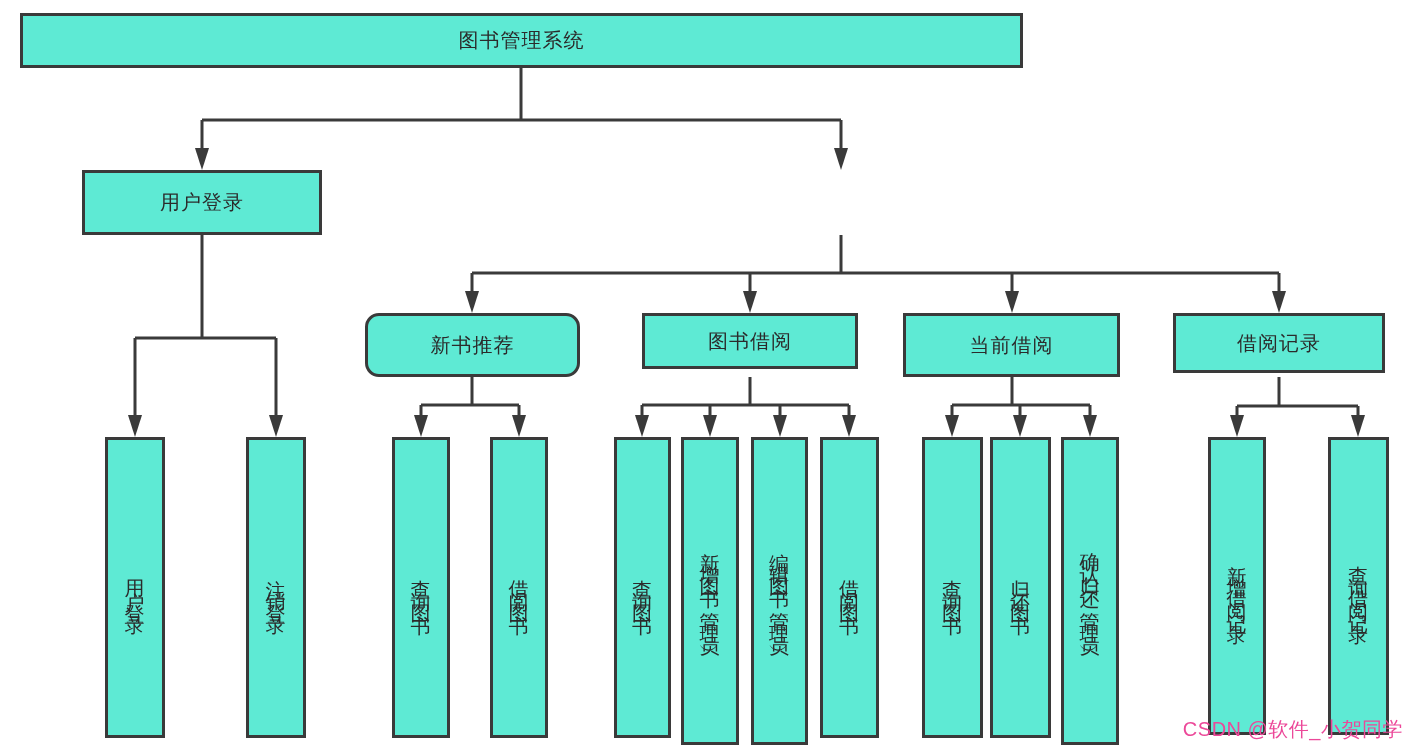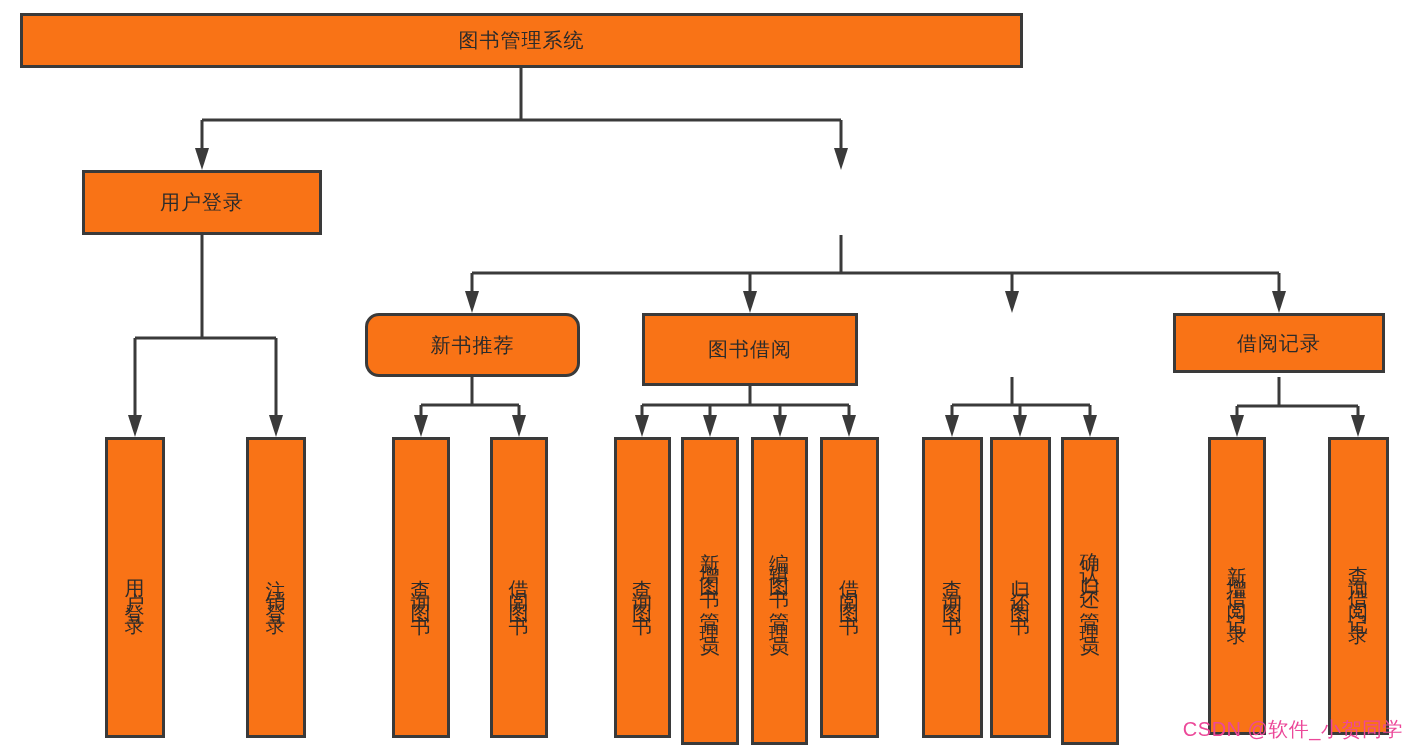--- a/index.html
+++ b/index.html
@@ -13,40 +13,40 @@
   }
   .wires {
     position: absolute;
     left: 0; top: 0;
     width: 1405px; height: 747px;
   }
   .node {
     position: absolute;
     box-sizing: border-box;
     border: 3px solid #3a3a3a;
-    background: #f97316;
+    background: #5eead4;
     color: #2b2b2b;
     display: flex;
     align-items: center;
     justify-content: center;
   }
   .h-node { font-size: 20px; letter-spacing: 1px; }
   .v-node {
     writing-mode: vertical-rl;
     text-orientation: mixed;
     font-size: 20px;
     letter-spacing: 12px;
     line-height: 1;
   }
   
   .n-root            { left: 20px;   top: 13px;  width: 1003px; height: 55px; }
   .n-user-login      { left: 82px;   top: 170px; width: 240px;  height: 65px; }
   .n-book-mgmt       { left: 723px;  top: 170px; width: 236px;  height: 65px; }
   .n-new-book        { left: 365px;  top: 313px; width: 215px;  height: 64px; border-radius: 14px; }
-  .n-book-borrow     { left: 642px;  top: 313px; width: 216px;  height: 73px; }
+  .n-book-borrow     { left: 642px;  top: 313px; width: 216px;  height: 56px; }
   .n-current-borrow  { left: 903px;  top: 313px; width: 217px;  height: 64px; }
   .n-borrow-record   { left: 1173px; top: 313px; width: 212px;  height: 60px; }
   
   .n-v-user-login    { left: 105px;  top: 437px; width: 60px; height: 301px; }
   .n-v-logout        { left: 246px;  top: 437px; width: 60px; height: 301px; }
   .n-v-query1        { left: 392px;  top: 437px; width: 58px; height: 301px; }
   .n-v-borrow1       { left: 490px;  top: 437px; width: 58px; height: 301px; }
   .n-v-query2        { left: 614px;  top: 437px; width: 57px; height: 301px; }
   .n-v-add-book      { left: 681px;  top: 437px; width: 58px; height: 308px; }
   .n-v-edit-book     { left: 751px;  top: 437px; width: 57px; height: 308px; }
@@ -110,20 +110,21 @@
       <polygon points="1351,415 1365,415 1358,437"></polygon>
     </g>
   </svg>
 
   <div class="node h-node n-root">图书管理系统</div>
 
   <div class="node h-node n-user-login">用户登录</div>
 
   <div class="node h-node n-new-book">新书推荐</div>
   <div class="node h-node n-book-borrow">图书借阅</div>
+  <div class="node h-node n-current-borrow">当前借阅</div>
   <div class="node h-node n-borrow-record">借阅记录</div>
 
   <div class="node v-node n-v-user-login">用户登录</div>
   <div class="node v-node n-v-logout">注销登录</div>
 
   <div class="node v-node n-v-query1">查询图书</div>
   <div class="node v-node n-v-borrow1">借阅图书</div>
 
   <div class="node v-node n-v-query2">查询图书</div>
   <div class="node v-node n-v-add-book">新增图书（管理员）</div>

